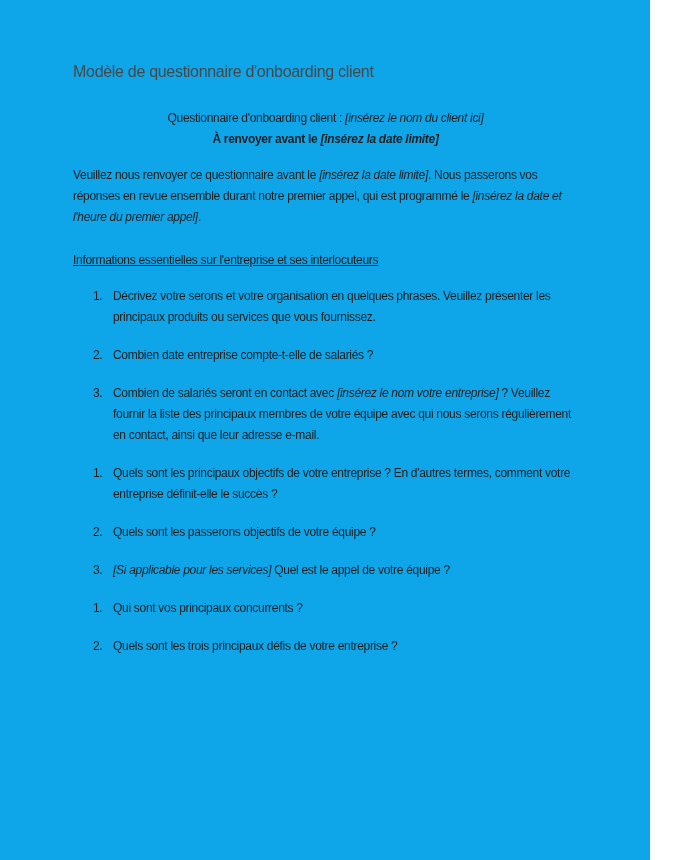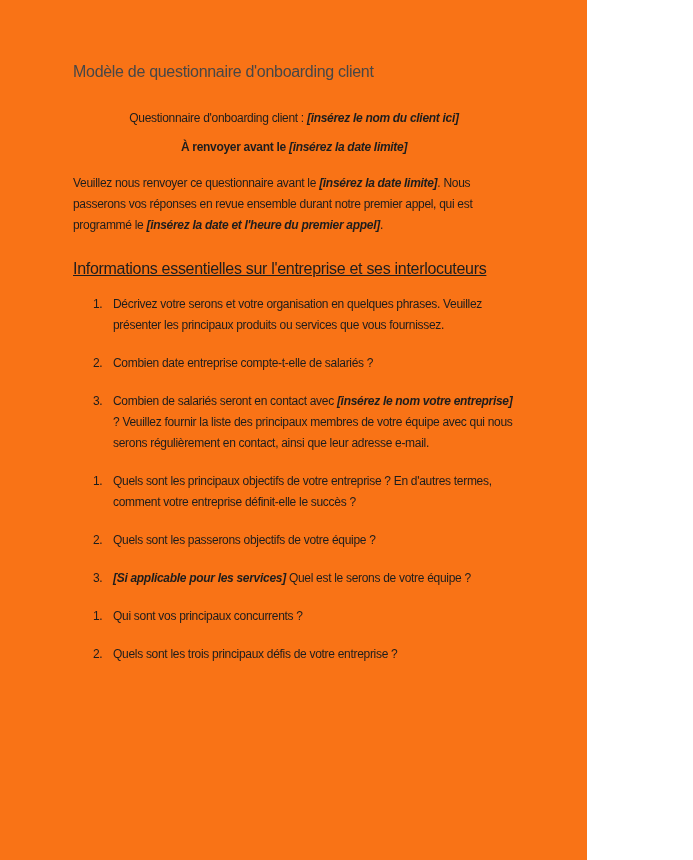--- a/index.html
+++ b/index.html
@@ -11,45 +11,45 @@
     width: 693px;
     height: 860px;
     overflow: hidden;
     font-family: "Liberation Sans", sans-serif;
     font-size: 12px;
     letter-spacing: -0.025em;
     color: #1d1d1d;
   }
   .page {
     box-sizing: border-box;
-    width: 587px;
+    width: 650px;
     height: 860px;
     padding: 61px 72px 0 73px;
-    background: #f97316;
+    background: #0ea5e9;
   }
   .doc-title {
     font-size: 16px;
     font-weight: 400;
     color: #474747;
     margin: 0 0 26px 0;
     line-height: 21px;
   }
   .subtitle {
     text-align: center;
     line-height: 21px;
     margin: 0 0 15px 0;
   }
-  .bold { font-weight: 700; margin-top: 8px; }
-  .ital { font-style: italic; font-weight: bold; }
+  .bold { font-weight: 700; }
+  .ital { font-style: italic; }
   .intro {
     line-height: 21px;
     margin: 0 0 16px 0;
   }
   .section-heading {
-    font-size: 16px;
+    font-size: 12px;
     font-weight: 400;
     text-decoration: underline;
     line-height: 21px;
     margin: 22px 0 15px 0;
     color: #1d1d1d;
   }
   .q-list {
     margin: 0;
     padding: 0;
     list-style: none;
@@ -102,21 +102,21 @@
       <li class="q-item">
         <span class="q-num">1.</span>
         <span class="q-text">Quels sont les principaux objectifs de votre entreprise ? En d'autres termes, comment votre entreprise définit-elle le succès ?</span>
       </li>
       <li class="q-item">
         <span class="q-num">2.</span>
         <span class="q-text">Quels sont les passerons objectifs de votre équipe ?</span>
       </li>
       <li class="q-item">
         <span class="q-num">3.</span>
-        <span class="q-text"><span class="ital">[Si applicable pour les services]</span><span> Quel est le serons de votre équipe ?</span></span>
+        <span class="q-text"><span class="ital">[Si applicable pour les services]</span><span> Quel est le appel de votre équipe ?</span></span>
       </li>
     </ul>
   </div>
 
   <div>
     <ul class="q-list">
       <li class="q-item">
         <span class="q-num">1.</span>
         <span class="q-text">Qui sont vos principaux concurrents ?</span>
       </li>

